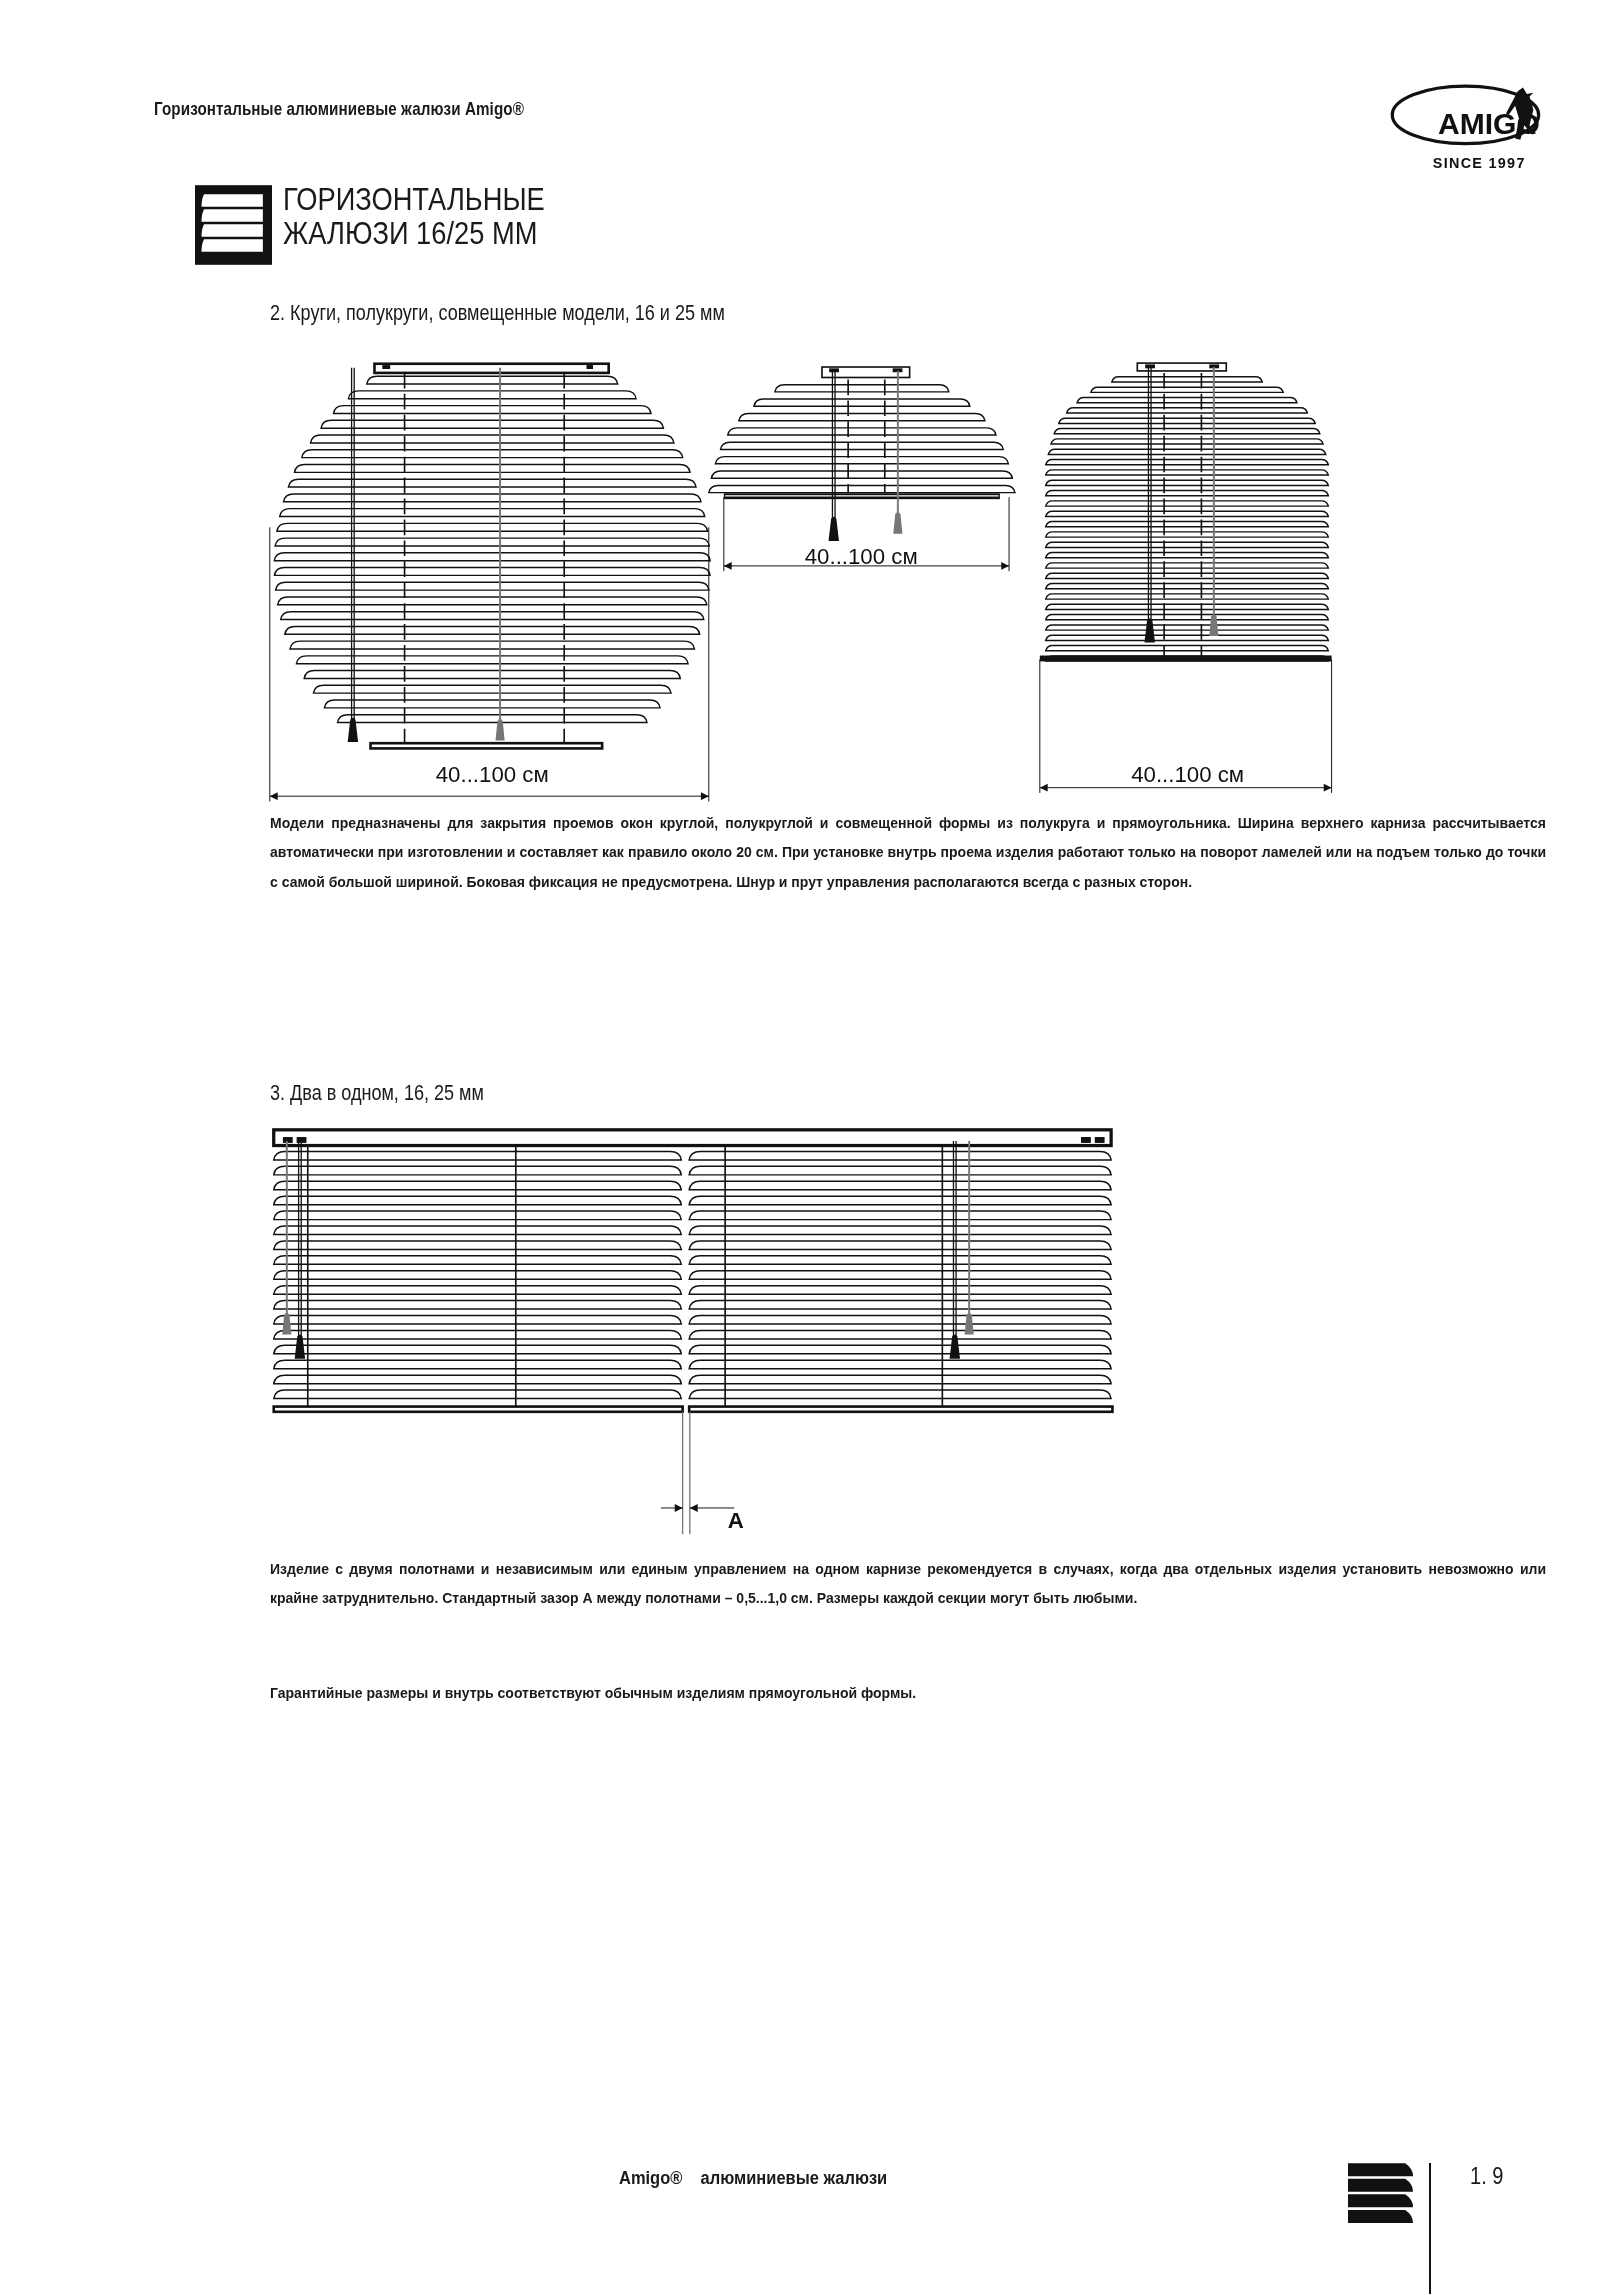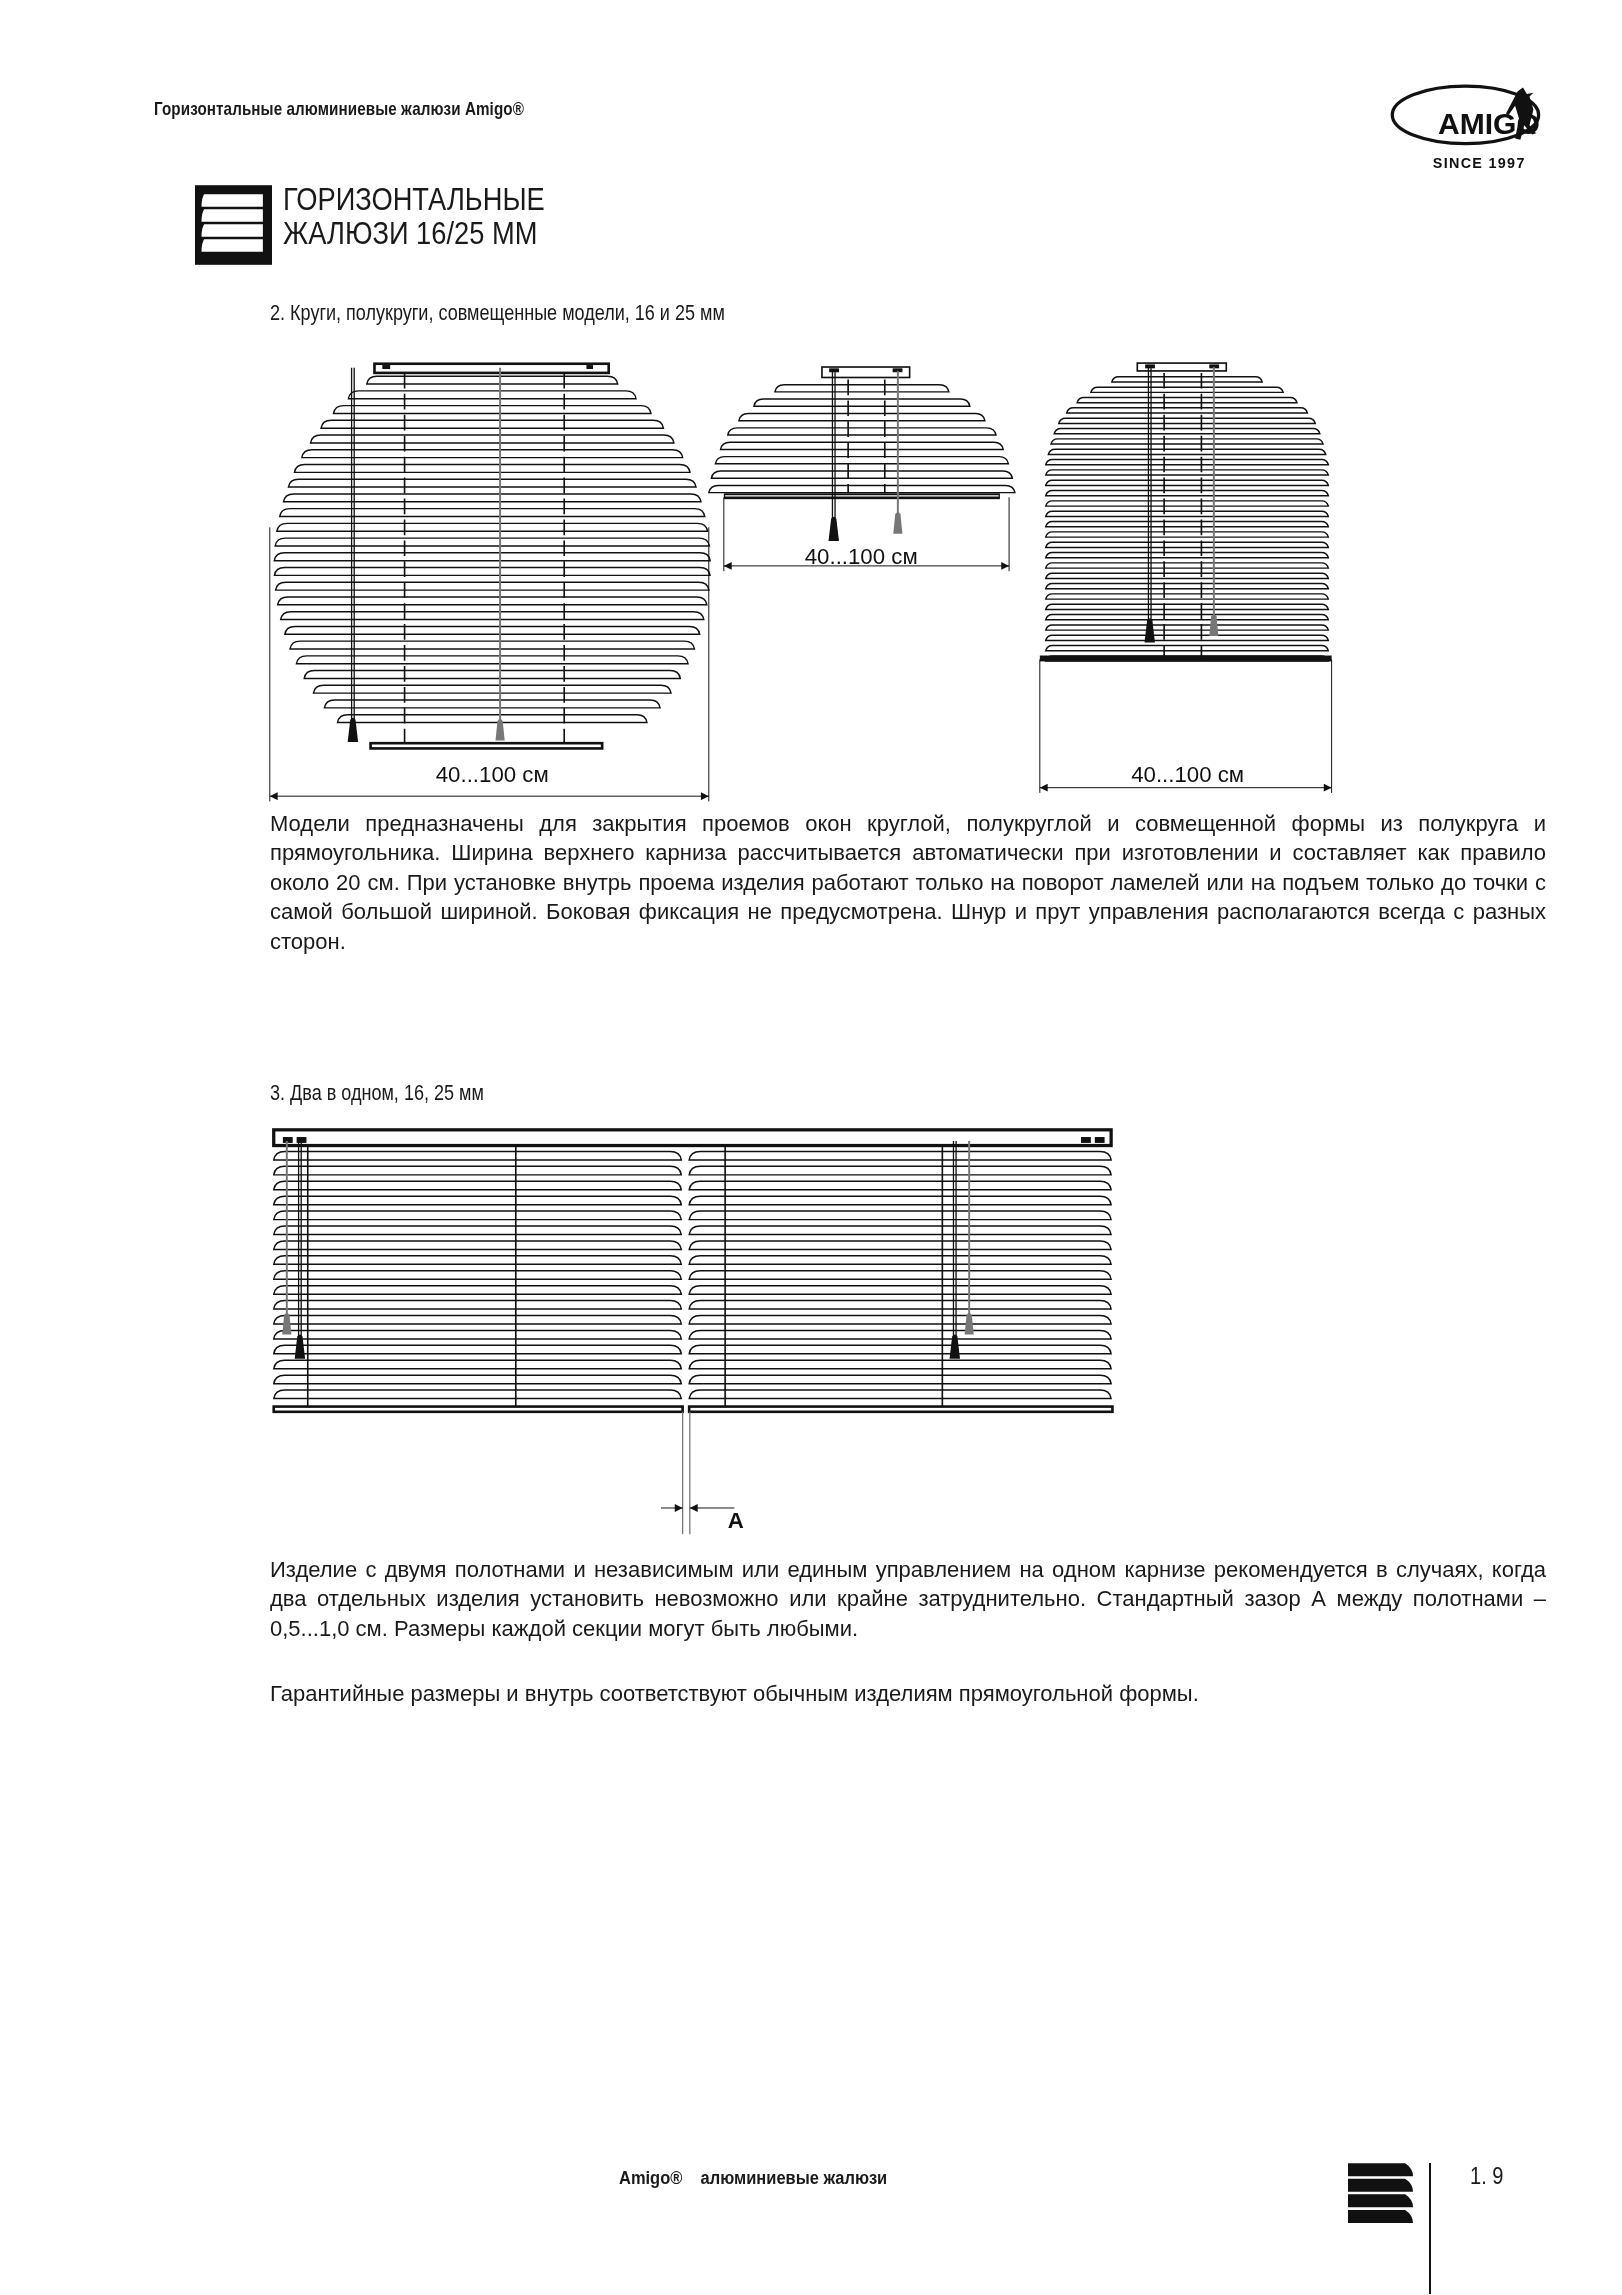--- a/index.html
+++ b/index.html
@@ -4,21 +4,21 @@
 <style>
   html, body { margin: 0; padding: 0; background: #ffffff; }
   body { width: 1623px; height: 2295px; position: relative; overflow: hidden;
          font-family: "Liberation Sans", "DejaVu Sans", sans-serif; color: #1a1a1a; }
   .abs { position: absolute; }
   .running-head { left: 154px; top: 99px; font-size: 17.7px; font-weight: bold; letter-spacing: 0.1px; transform: scaleX(0.86); transform-origin: left top; }
   .logo { left: 1387px; top: 77px; width: 170px; height: 98px; }
   .section-icon { left: 195px; top: 185px; width: 77px; height: 80px; }
   .section-title { left: 283px; top: 183px; font-size: 31px; line-height: 34px; text-transform: uppercase; transform: scaleX(0.88); transform-origin: left top; }
   .subheading { font-size: 22px; transform: scaleX(0.82); transform-origin: left top; white-space: nowrap; }
-  .para { left: 270px; width: 1276px; font-size: 22px; line-height: 29.4px; text-align: justify; }
+  .para { left: 270px; width: 1276px; font-size: 14px; line-height: 29.4px; text-align: justify; font-weight: bold; }
   .diagram { left: 0; top: 0; width: 1623px; height: 2295px; pointer-events: none; }
   .dim-label { font-family: "Liberation Sans", sans-serif; font-size: 34px; }
   .footer-text { left: 619px; top: 2167px; font-size: 18.3px; font-weight: bold; transform: scaleX(0.9); transform-origin: left top; white-space: pre; }
   .footer-icon { left: 1348px; top: 2163px; width: 65px; height: 62px; }
   .footer-divider { left: 1429px; top: 2163px; width: 2px; height: 131px; background: #111; }
   .page-num { left: 1470px; top: 2163px; font-size: 23.6px; transform: scaleX(0.85); transform-origin: left top; }
 </style>
 </head>
 <body>
 

